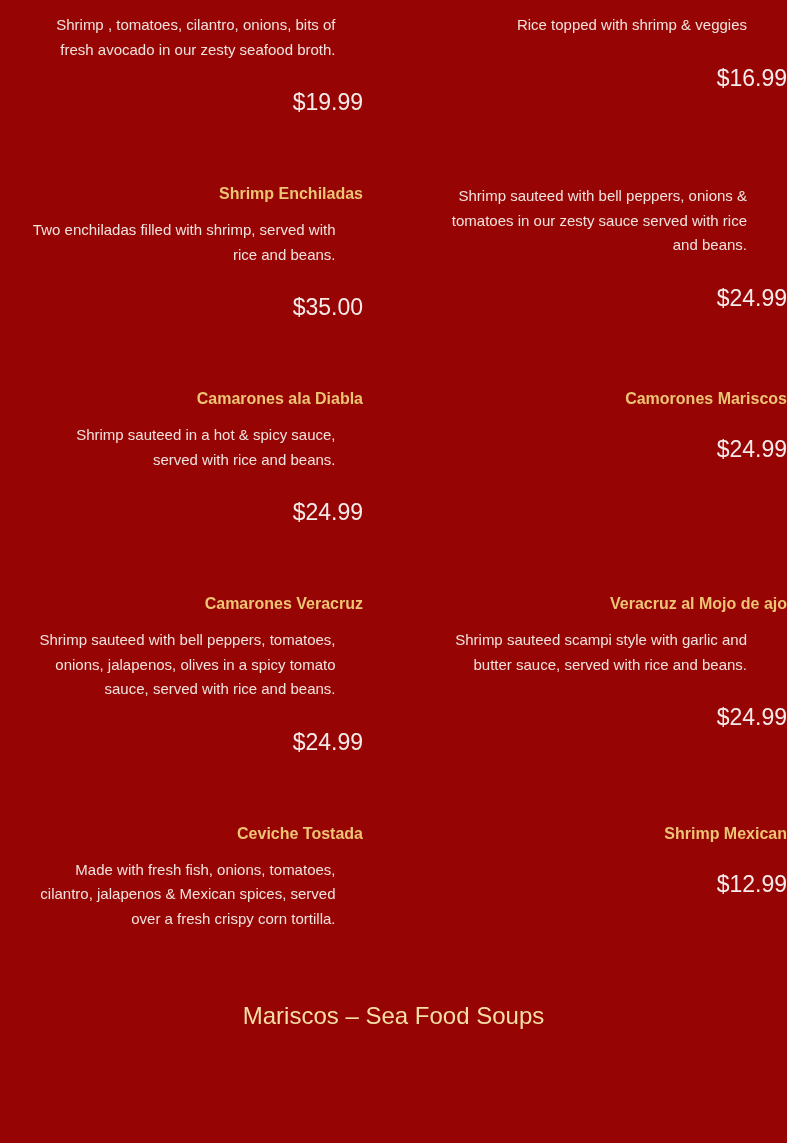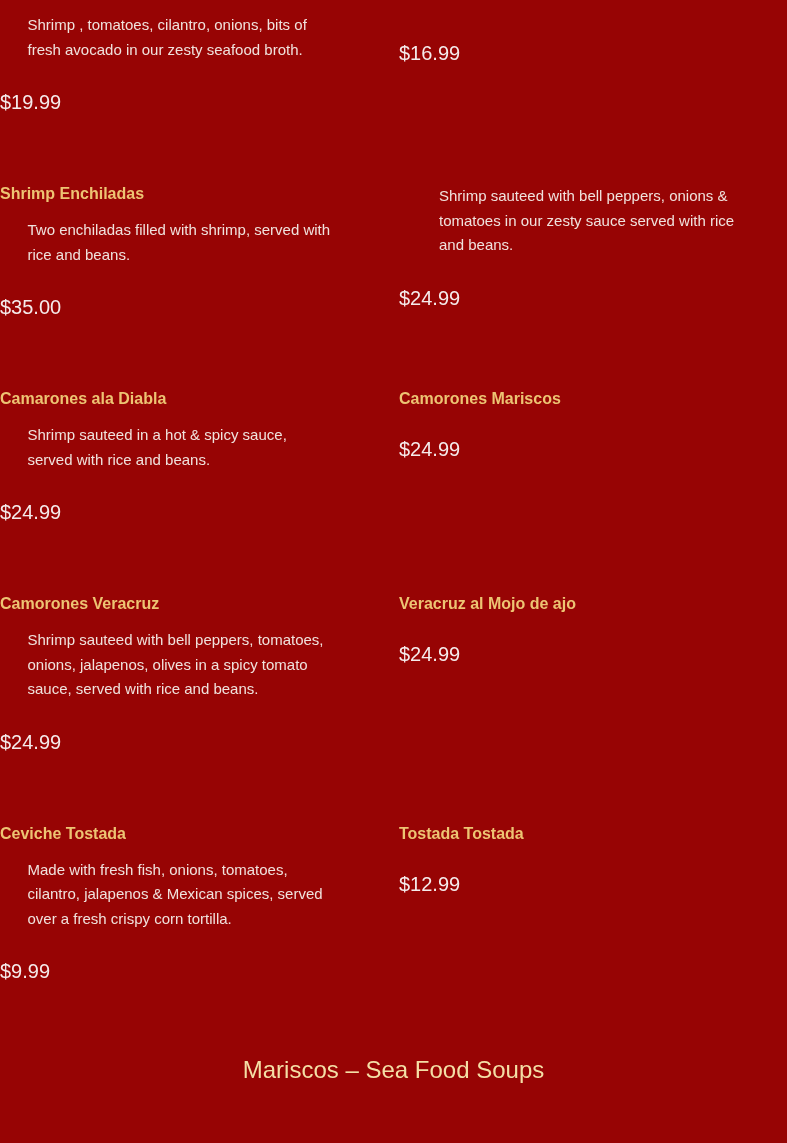--- a/index.html
+++ b/index.html
@@ -24,39 +24,39 @@
   .menu {
     padding-top: 13px;
   }
   .menu-row {
     display: flex;
     margin-bottom: 68px;
   }
   .col-l { width: 363px; }
   .col-r { width: 388px; margin-left: 36px; }
   .menu-item {
-    text-align: left;
+    text-align: right;
   }
   .item-title {
     margin: 0 0 14px 0;
     font-size: 16px;
     line-height: 20px;
     font-weight: bold;
     color: var(--item-title-color);
   }
   .item-desc {
     margin: 0 auto;
     max-width: 308px;
     font-size: 15px;
     line-height: 24.5px;
     color: var(--body-text-color);
   }
   .item-price {
     margin: 26px 0 0 0;
-    font-size: 20px;
+    font-size: 23px;
     line-height: 28px;
     color: var(--price-color);
   }
   .section-heading {
     margin: 20px 0 8px 0;
     text-align: center;
     font-size: 24px;
     line-height: 33px;
     font-weight: normal;
     color: var(--section-heading-color);
@@ -69,20 +69,21 @@
 
   <div class="menu-row">
     <div class="col-l">
       <div class="menu-item">
         <p class="item-desc">Shrimp , tomatoes, cilantro, onions, bits of fresh avocado in our zesty seafood broth.</p>
         <p class="item-price">$19.99</p>
       </div>
     </div>
     <div class="col-r">
       <div class="menu-item">
+        <p class="item-desc">Rice topped with shrimp &amp; veggies</p>
         <p class="item-price">$16.99</p>
       </div>
     </div>
   </div>
 
   <div class="menu-row">
     <div class="col-l">
       <div class="menu-item">
         <h4 class="item-title">Shrimp Enchiladas</h4>
         <p class="item-desc">Two enchiladas filled with shrimp, served with rice and beans.</p>
@@ -109,44 +110,44 @@
       <div class="menu-item">
         <h4 class="item-title">Camorones Mariscos</h4>
         <p class="item-price">$24.99</p>
       </div>
     </div>
   </div>
 
   <div class="menu-row">
     <div class="col-l">
       <div class="menu-item">
-        <h4 class="item-title">Camorones Veracruz</h4>
+        <h4 class="item-title">Camarones Veracruz</h4>
         <p class="item-desc">Shrimp sauteed with bell peppers, tomatoes, onions, jalapenos, olives in a spicy tomato sauce, served with rice and beans.</p>
         <p class="item-price">$24.99</p>
       </div>
     </div>
     <div class="col-r">
       <div class="menu-item">
         <h4 class="item-title">Veracruz al Mojo de ajo</h4>
+        <p class="item-desc">Shrimp sauteed scampi style with garlic and butter sauce, served with rice and beans.</p>
         <p class="item-price">$24.99</p>
       </div>
     </div>
   </div>
 
   <div class="menu-row">
     <div class="col-l">
       <div class="menu-item">
         <h4 class="item-title">Ceviche Tostada</h4>
         <p class="item-desc">Made with fresh fish, onions, tomatoes, cilantro, jalapenos &amp; Mexican spices, served over a fresh crispy corn tortilla.</p>
-        <p class="item-price">$9.99</p>
       </div>
     </div>
     <div class="col-r">
       <div class="menu-item">
-        <h4 class="item-title">Tostada Tostada</h4>
+        <h4 class="item-title">Shrimp Mexican</h4>
         <p class="item-price">$12.99</p>
       </div>
     </div>
   </div>
 
   <h2 class="section-heading">Mariscos – Sea Food Soups</h2>
 
 </div>
 
 </body></html>

